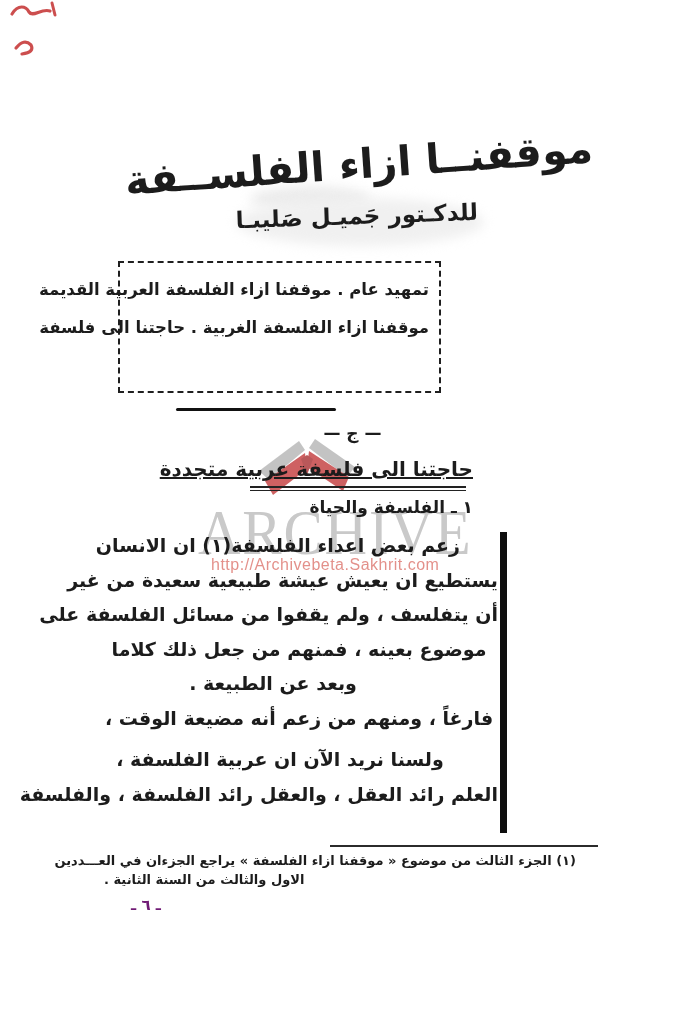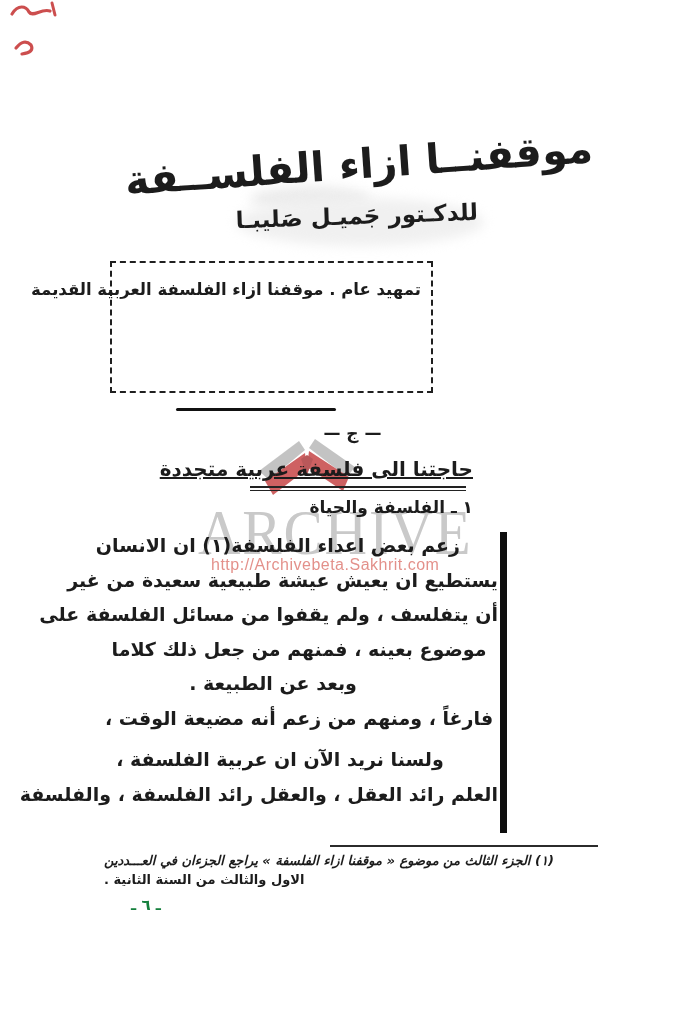--- a/index.html
+++ b/index.html
@@ -19,21 +19,21 @@
   
   .pen-marks{left:8px;top:0px;width:56px;height:66px;opacity:.85;}
 
   
   .title{top:124px;right:92px;font-size:41px;white-space:nowrap;
          transform:rotate(-4deg);transform-origin:right center;letter-spacing:-1px;}
   .byline{top:203px;left:236px;width:242px;text-align:center;font-size:23px;
           white-space:nowrap;transform:rotate(-2deg);}
 
   
-  .summary-box{left:110px;top:261px;width:323px;height:132px;border:2px dashed #1f1f1f;
+  .summary-box{left:118px;top:261px;width:323px;height:132px;border:2px dashed #1f1f1f;
                box-sizing:border-box;padding:8px 10px 0 10px;text-align:center;}
   .summary-box .box-line{font-size:16.5px;line-height:38px;white-space:nowrap;}
 
   .divider{left:176px;top:408px;width:160px;height:3px;background:#111;border-radius:2px;}
 
   .section-marker{left:0;top:423px;width:100%;text-align:center;font-size:17px;
                   padding-left:20px;box-sizing:border-box;}
 
   
   .logo{left:257px;top:435px;width:100px;height:72px;}
@@ -55,45 +55,46 @@
                    white-space:nowrap;overflow:visible;}
   .body-text .indent{padding-right:38px;}
   .body-text .indent-sm{padding-right:52px;}
   .body-text .para2{margin-top:7px;}
 
   .right-bar{left:500px;top:532px;width:7px;height:301px;background:#0e0e0e;}
 
   
   .footnote-sep{left:330px;top:845px;width:268px;height:2px;background:#2b2b2b;}
   .footnote{left:104px;top:851px;width:472px;font-size:13px;line-height:19px;}
-  .footnote .fn-line-first{text-align:left;white-space:nowrap;font-style:italic;}
+  .footnote .fn-line-first{text-align:center;white-space:nowrap;}
   .footnote .fn-line-last{text-align:left;}
 
   .page-number{left:106px;top:896px;width:80px;text-align:center;font-size:15px;
-               letter-spacing:3px;color:#15803d;}
+               letter-spacing:3px;color:#701a75;}
 </style>
 </head>
 <body>
 
 <div class="page">
 
   <svg class="abs pen-marks z4" viewBox="0 0 56 66">
     <path d="M4 14 C10 4, 18 6, 21 12 C25 18, 33 8, 42 11" stroke="#c43030" stroke-width="3.2" fill="none" stroke-linecap="round"></path>
     <path d="M44 3 L47 15" stroke="#c43030" stroke-width="3" fill="none" stroke-linecap="round"></path>
     <path d="M8 48 Q16 38 23 45 Q27 52 14 54" stroke="#c43030" stroke-width="3.2" fill="none" stroke-linecap="round"></path>
   </svg>
 
   <div class="abs smudge smudge-title z0"></div>
   <div class="abs smudge smudge-byline z0"></div>
 
   <h1 class="abs ar title z2" dir="rtl" style="margin:0;">موقفنــا ازاء الفلســفة</h1>
   <div class="abs ar byline z2" dir="rtl">للدكـتور جَميـل صَليبـا</div>
 
   <div class="abs ar summary-box z2" dir="rtl">
     <div class="box-line">تمهيد عام . موقفنا ازاء الفلسفة العربية القديمة</div>
+    <div class="box-line">موقفنا ازاء الفلسفة الغربية . حاجتنا الى فلسفة</div>
   </div>
 
   <div class="abs divider z2"></div>
 
   <div class="abs ar section-marker z2">— ج —</div>
 
   <svg class="abs logo z1" viewBox="0 0 100 72" style="opacity:.8;">
     <polygon points="2,36 42,6 48,15 12,45" fill="#b5b5b5"></polygon>
     <polygon points="98,32 58,4 52,13 90,42" fill="#b5b5b5"></polygon>
     <polygon points="8,46 48,18 50,34 16,60" fill="#c23a3c"></polygon>

